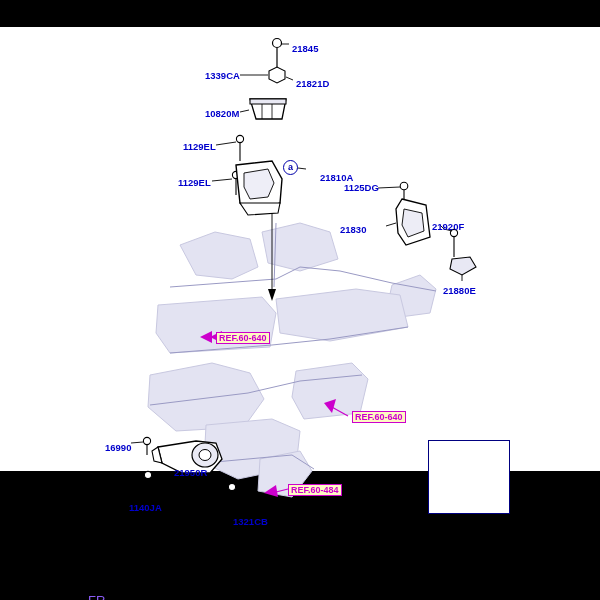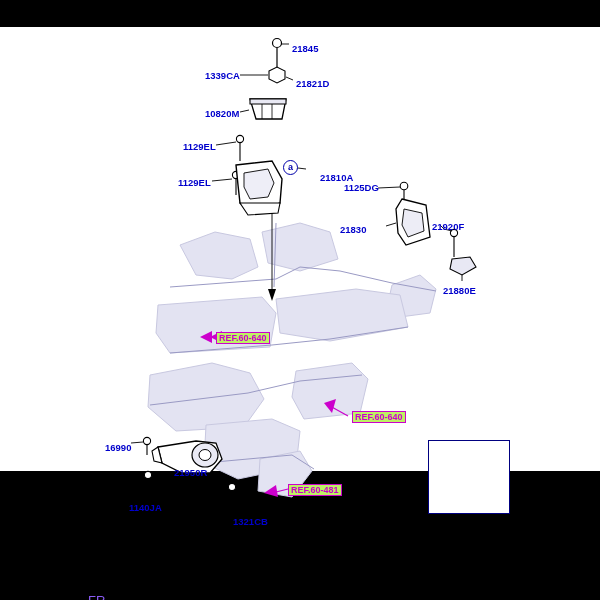--- a/index.html
+++ b/index.html
@@ -1,19 +1,19 @@
 <!DOCTYPE html>
 <html><head>
 <meta charset="utf-8">
 <style>
   html,body{margin:0;padding:0;background:#000;}
   body{width:600px;height:600px;overflow:hidden;font-family:"Liberation Sans",sans-serif;}
   #sheet{position:absolute;left:0;top:15px;width:600px;height:444px;background:#ffffff;margin-top:12px;}
   .lbl{position:absolute;font-size:9.5px;font-weight:bold;color:#0000cc;white-space:nowrap;letter-spacing:0px;}
-  .refbox{position:absolute;border:1px solid #cc00cc;background:#bef264;padding:0 2px;font-size:9px;font-weight:bold;color:#cc00cc;white-space:nowrap;}
+  .refbox{position:absolute;border:1px solid #cc00cc;background:#fef9c3;padding:0 2px;font-size:9px;font-weight:bold;color:#cc00cc;white-space:nowrap;}
   svg{position:absolute;left:0;top:0;}
   #fr{position:absolute;left:88px;top:566px;font-size:13px;font-weight:normal;color:#8b5cf6;}
   .legendbox{position:absolute;left:428px;top:413px;width:80px;height:72px;border:1px solid #000080;background:#fff;}
   .circa{position:absolute;border:1px solid #0000aa;border-radius:50%;width:13px;height:13px;background:#fff;color:#0000aa;font-size:9px;font-weight:bold;text-align:center;line-height:13px;}
 </style>
 </head>
 <body>
 
 <div id="sheet">
 
@@ -127,21 +127,21 @@
   <div class="lbl" style="left:432px;top:194px">21920F</div>
   <div class="lbl" style="left:443px;top:258px">21880E</div>
   <div class="lbl" style="left:105px;top:415px">16990</div>
   <div class="lbl" style="left:129px;top:475px">1140JA</div>
   <div class="lbl" style="left:174px;top:440px">21950R</div>
   <div class="lbl" style="left:233px;top:489px">1321CB</div>
   <div class="lbl" style="left:452px;top:423px">21819B</div>
 
   <div class="refbox" style="left:216px;top:305px">REF.60-640</div>
   <div class="refbox" style="left:352px;top:384px">REF.60-640</div>
-  <div class="refbox" style="left:288px;top:457px">REF.60-481</div>
+  <div class="refbox" style="left:288px;top:457px">REF.60-484</div>
 
   <div class="circa" style="left:283px;top:133px">a</div>
   <div class="circa" style="left:432px;top:419px">a</div>
 
   <div class="legendbox"></div>
 
   <div id="fr">FR.</div>
   <svg width="30" height="20" style="left:114px;top:552px">
     <path d="M2 12 L20 4 L16 12 L22 14 L4 18 Z" fill="#000"></path>
   </svg>

